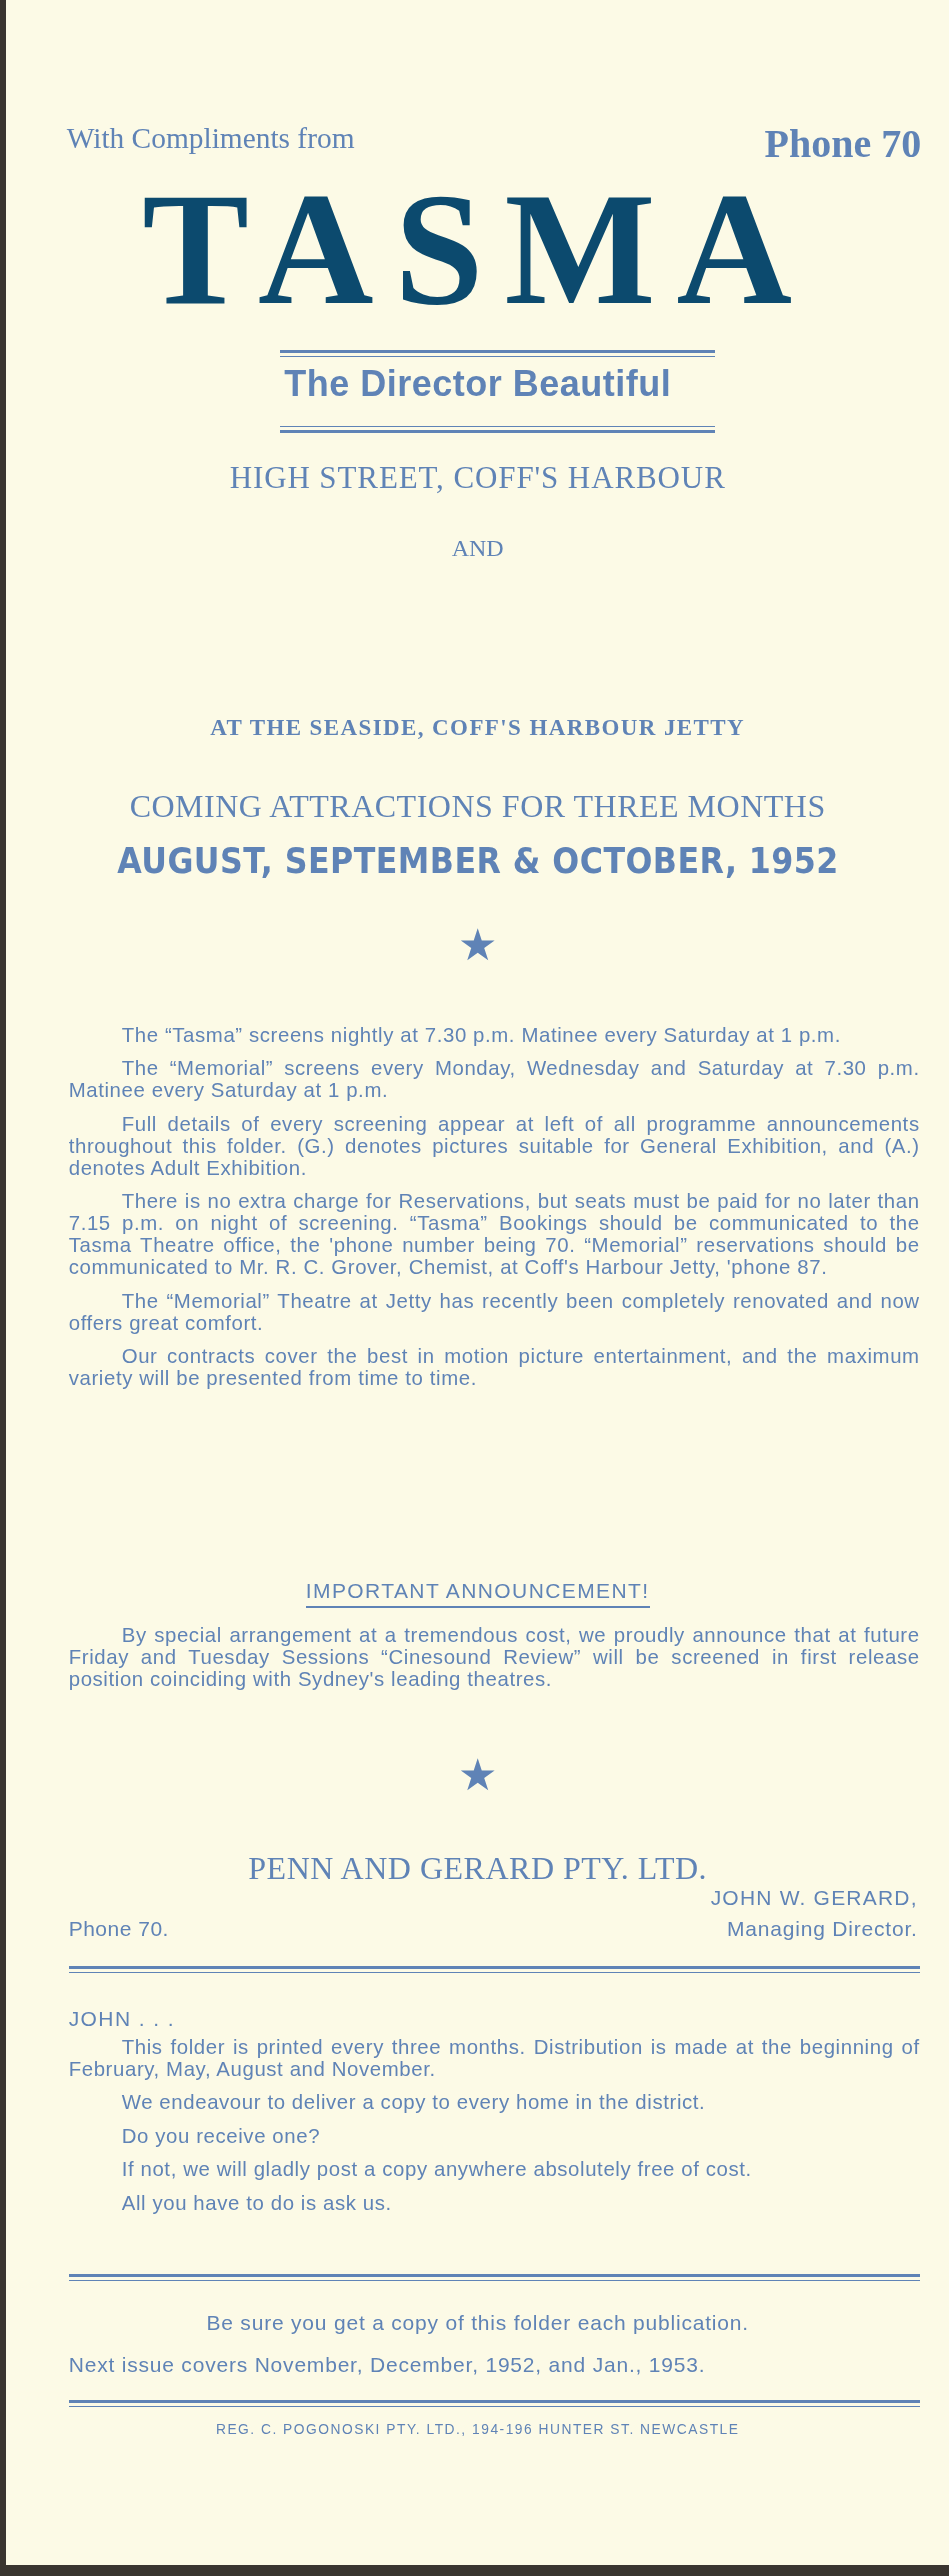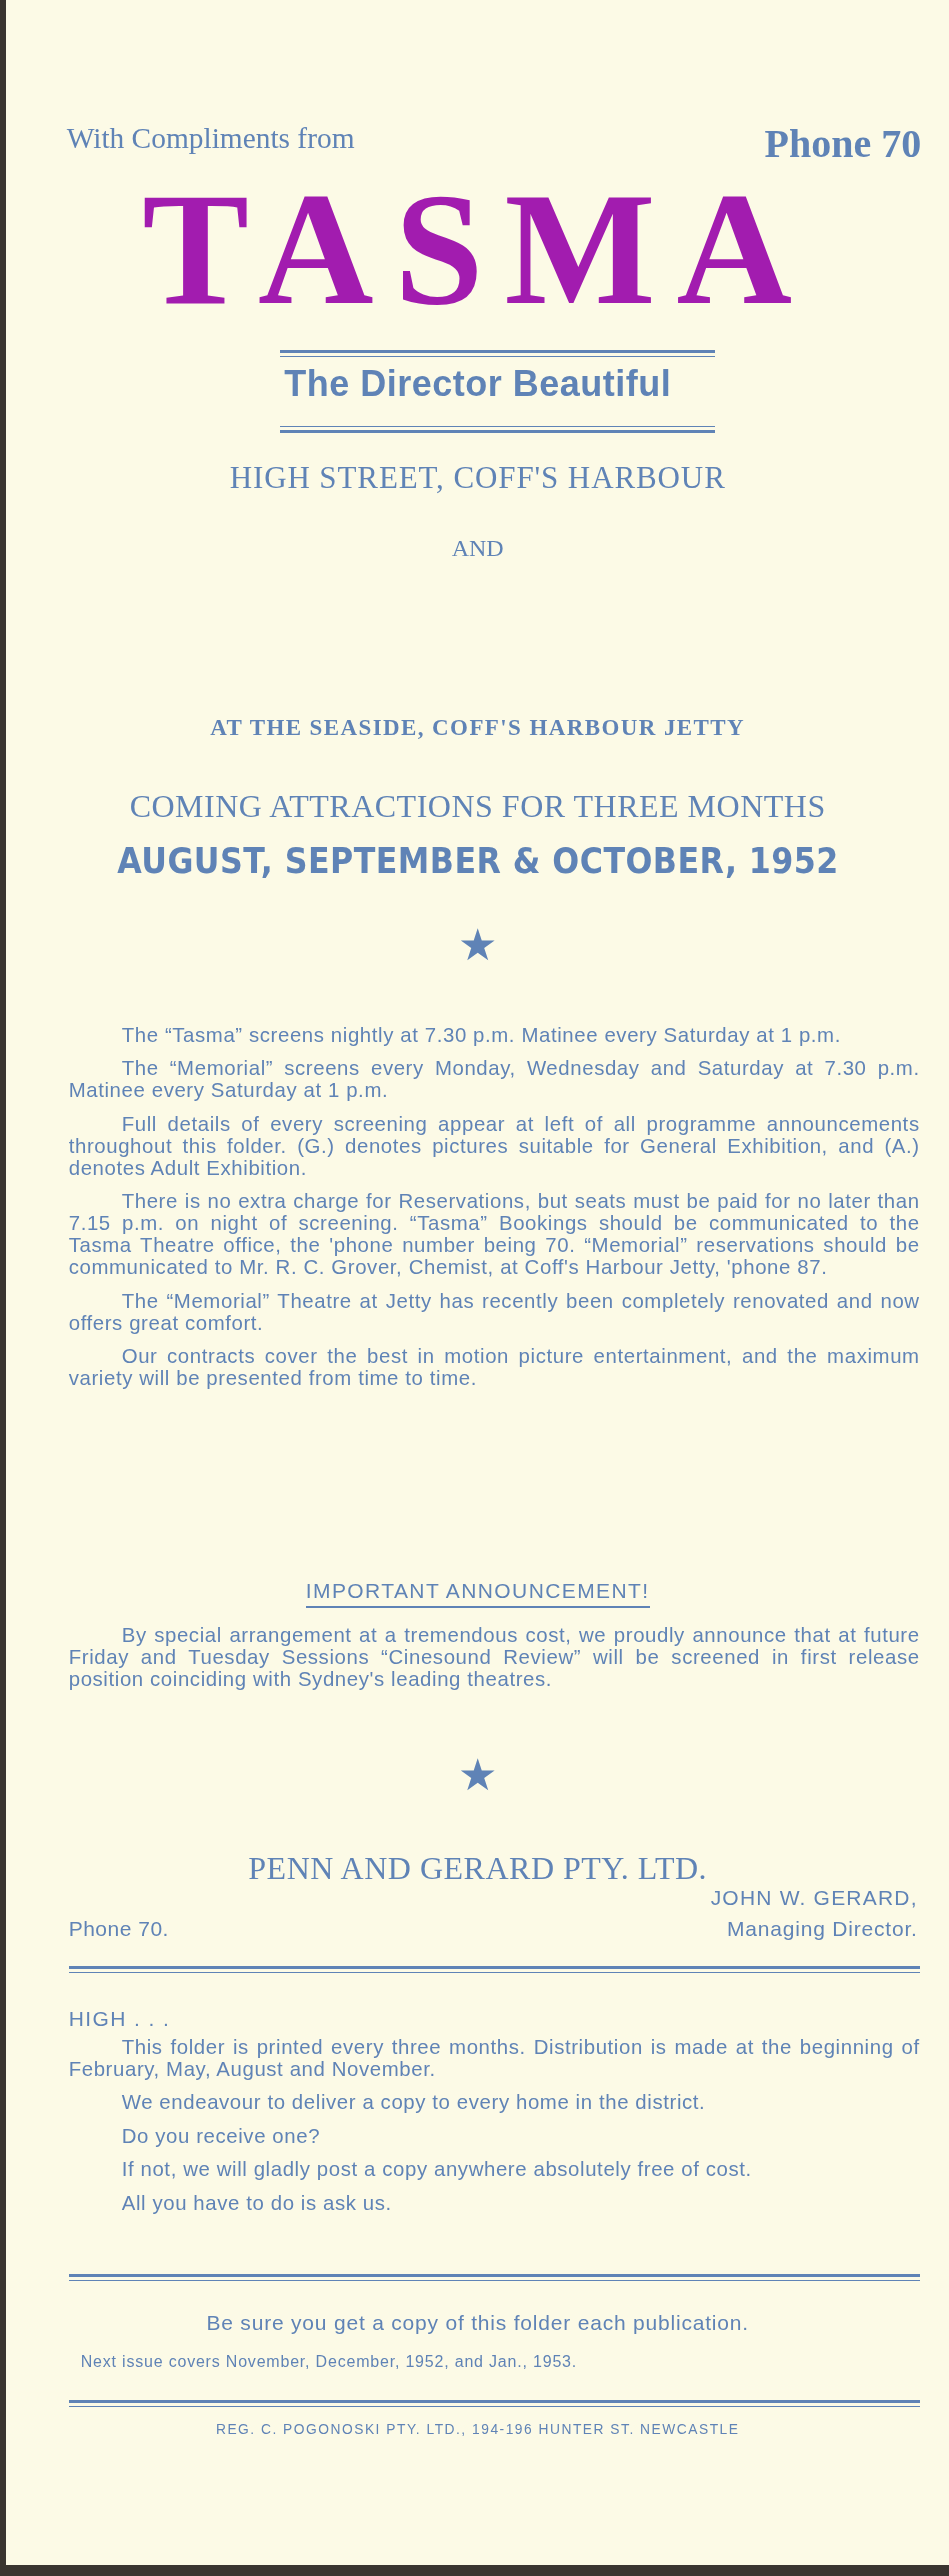--- a/index.html
+++ b/index.html
@@ -13,21 +13,21 @@
     background:#fcfae6;
     color:#5f83b6;
   }
   .abs { position:absolute; }
   .serif { font-family:"Liberation Serif", "DejaVu Serif", serif; }
   .sans { font-family:"Liberation Sans", "DejaVu Sans", sans-serif; }
   .condensed { font-family:"DejaVu Sans", sans-serif; font-weight:bold; }
 
   .compliments { left:61px; top:122px; font-size:29.4px; }
   .phone-top { right:28.5px; top:120px; font-size:40px; font-weight:bold; }
-  .tasma { left:0; width:100%; top:169px; text-align:center; font-size:160px; font-weight:bold; letter-spacing:21px; line-height:1; color:#a21caf; }
+  .tasma { left:0; width:100%; top:169px; text-align:center; font-size:160px; font-weight:bold; letter-spacing:21px; line-height:1; color:#0c4a6e; }
   .dbl-rule { border-top:3.8px solid #5f83b6; border-bottom:1.4px solid #5f83b6; height:2.8px; }
   .rule-a { left:274px; width:435px; top:350px; }
   .rule-b { left:274px; width:435px; top:426px; border-top:1.4px solid #5f83b6; border-bottom:3.8px solid #5f83b6; }
   .beautiful { left:0; width:100%; top:363px; text-align:center; font-size:36px; font-weight:bold; letter-spacing:0.5px; }
   .high-street { left:0; width:100%; top:460px; text-align:center; font-size:31px; letter-spacing:0.9px; }
   .and { left:0; width:100%; top:535px; text-align:center; font-size:24px; }
   .memorial { left:0; width:100%; top:598px; text-align:center; font-size:112px; line-height:1; color:#5b81b7; letter-spacing:1.9px;}
   .seaside { left:0; width:100%; top:715px; text-align:center; font-size:23px; font-weight:bold; letter-spacing:1.4px; }
   .coming { left:0; width:100%; top:788px; text-align:center; font-size:32px; letter-spacing:0.5px; }
   .months { left:0; width:100%; top:840px; text-align:center; font-size:36px; letter-spacing:0.5px; transform:scaleX(0.88); }
@@ -48,21 +48,21 @@
 
   .penn { left:0; width:100%; top:1850px; text-align:center; font-size:32px; letter-spacing:0.5px; }
   .john { right:32px; top:1886px; font-size:21px; letter-spacing:1.2px; }
   .phone-bottom { left:63px; top:1917px; font-size:21px; letter-spacing:0.5px; }
   .director { right:32px; top:1917px; font-size:21px; letter-spacing:0.8px; }
   .rule-c { left:63px; width:851px; top:1966px; }
   .note { left:63px; top:2007px; font-size:21px; letter-spacing:1.4px; }
   .p-block3 { top:2036px; }
   .rule-d { left:63px; width:851px; top:2274px; }
   .be-sure { left:0; width:100%; top:2311px; text-align:center; font-size:21px; letter-spacing:0.8px; }
-  .next-issue { left:63px; width:851px; top:2353px; text-align:justify; font-size:16px; letter-spacing:0.8px;margin-left:12px; }
+  .next-issue { left:63px; width:851px; top:2353px; text-align:justify; font-size:21px; letter-spacing:0.8px; }
   .rule-e { left:63px; width:851px; top:2400px; }
   .printer { left:0; width:100%; top:2422px; text-align:center; font-size:13.8px; letter-spacing:1.5px; }
 </style>
 </head>
 <body>
 
 <div class="page">
 
   <div class="abs serif compliments">With Compliments from</div>
   <div class="abs serif phone-top">Phone 70</div>
@@ -101,21 +101,21 @@
 
   <div class="abs star star2">★</div>
 
   <div class="abs serif penn">PENN AND GERARD PTY. LTD.</div>
   <div class="abs sans john">JOHN W. GERARD,</div>
   <div class="abs sans phone-bottom">Phone 70.</div>
   <div class="abs sans director">Managing Director.</div>
 
   <div class="abs dbl-rule rule-c"></div>
 
-  <div class="abs sans note">HIGH . . .</div>
+  <div class="abs sans note">JOHN . . .</div>
   <div class="abs sans body-text p-block3">
     <p>This folder is printed every three months.  Distribution is made at the beginning of February, May, August and November.</p>
     <p>We endeavour to deliver a copy to every home in the district.</p>
     <p>Do you receive one?</p>
     <p>If not, we will gladly post a copy anywhere absolutely free of cost.</p>
     <p>All you have to do is ask us.</p>
   </div>
 
   <div class="abs dbl-rule rule-d"></div>
 

